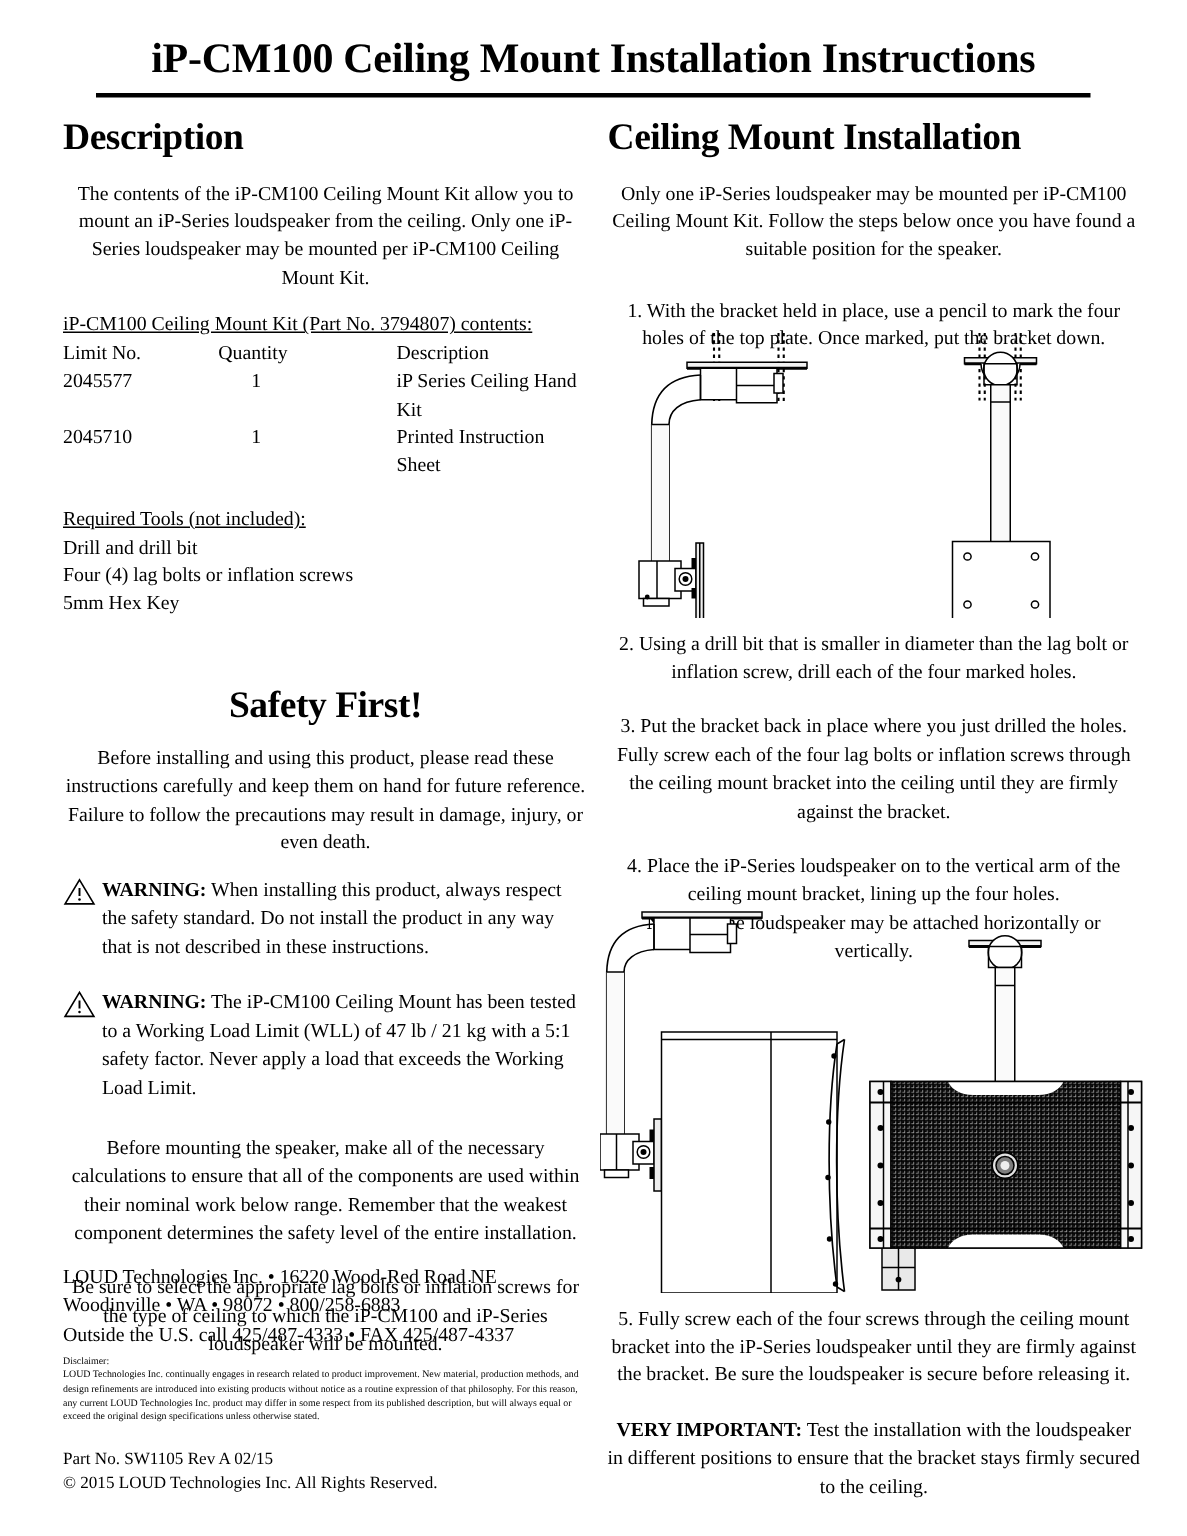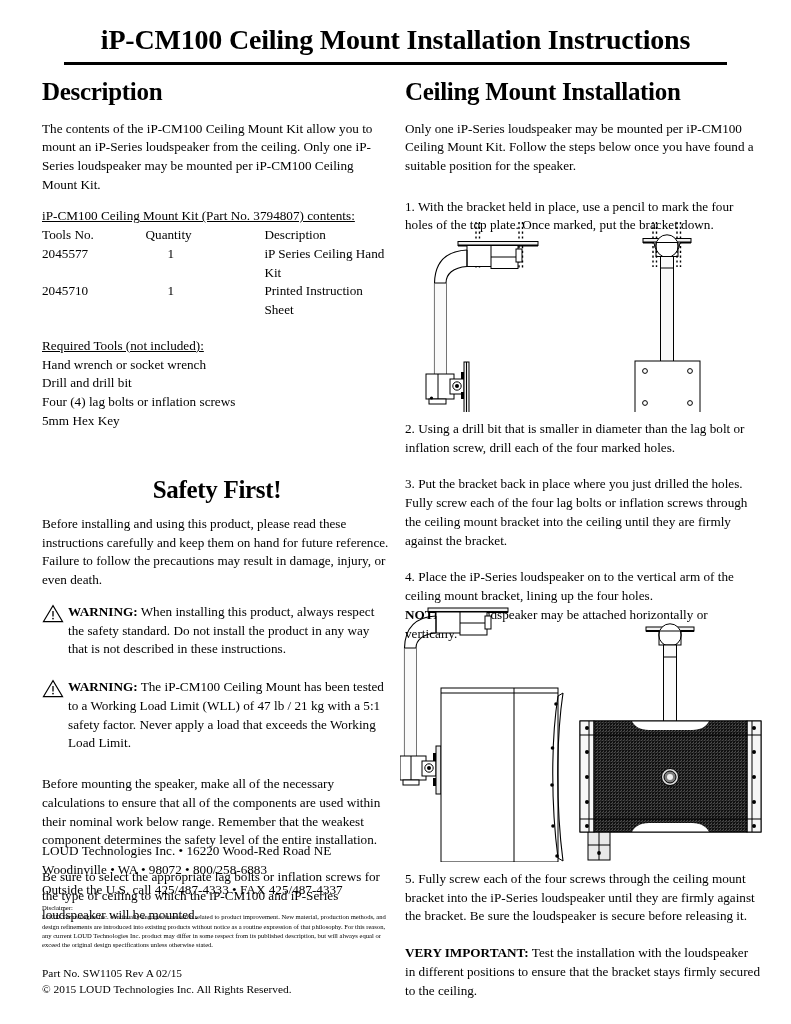--- a/index.html
+++ b/index.html
@@ -63,21 +63,21 @@
     margin: 0 0 14px 0;
     line-height: 1.1;
     letter-spacing: -0.3px;
   }
   h2.section.tight { margin-bottom: 12px; text-align: center; }
 
   p.body {
     font-size: 13.2px;
     line-height: 1.42;
     margin: 0 0 13px 0;
-    text-align: left;
+    text-align: center;
   }
   p.body.last { margin-bottom: 0; }
 
   .underline-head {
     font-size: 13.2px;
     line-height: 1.42;
     text-decoration: underline;
     margin: 0;
   }
 
@@ -184,21 +184,21 @@
 
     <h2 class="section">Description</h2>
 
     <p class="body">The contents of the iP-CM100 Ceiling Mount Kit allow you to mount an iP-Series loudspeaker from the ceiling. Only one iP-Series loudspeaker may be mounted per iP-CM100 Ceiling Mount Kit.</p>
 
     <div class="underline-head">iP-CM100 Ceiling Mount Kit (Part No. 3794807) contents:</div>
 
     <table class="parts">
       <thead>
         <tr>
-          <th class="c-part">Tools No.</th>
+          <th class="c-part">Limit No.</th>
           <th class="c-qty">Quantity</th>
           <th class="c-desc">Description</th>
         </tr>
       </thead>
       <tbody>
         <tr>
           <td class="c-part">2045577</td>
           <td class="c-qty num">1</td>
           <td class="c-desc">iP Series Ceiling Hand Kit</td>
         </tr>
@@ -207,21 +207,20 @@
           <td class="c-qty num">1</td>
           <td class="c-desc">Printed Instruction Sheet</td>
         </tr>
       </tbody>
     </table>
 
     <div style="height:17px"></div>
 
     <div class="underline-head">Required Tools (not included):</div>
     <ul class="tools">
-      <li>Hand wrench or socket wrench</li>
       <li>Drill and drill bit</li>
       <li>Four (4) lag bolts or inflation screws</li>
       <li>5mm Hex Key</li>
     </ul>
 
     <div style="height:45px"></div>
 
     <h2 class="section tight">Safety First!</h2>
 
     <p class="body">Before installing and using this product, please read these instructions carefully and keep them on hand for future reference. Failure to follow the precautions may result in damage, injury, or even death.</p>

